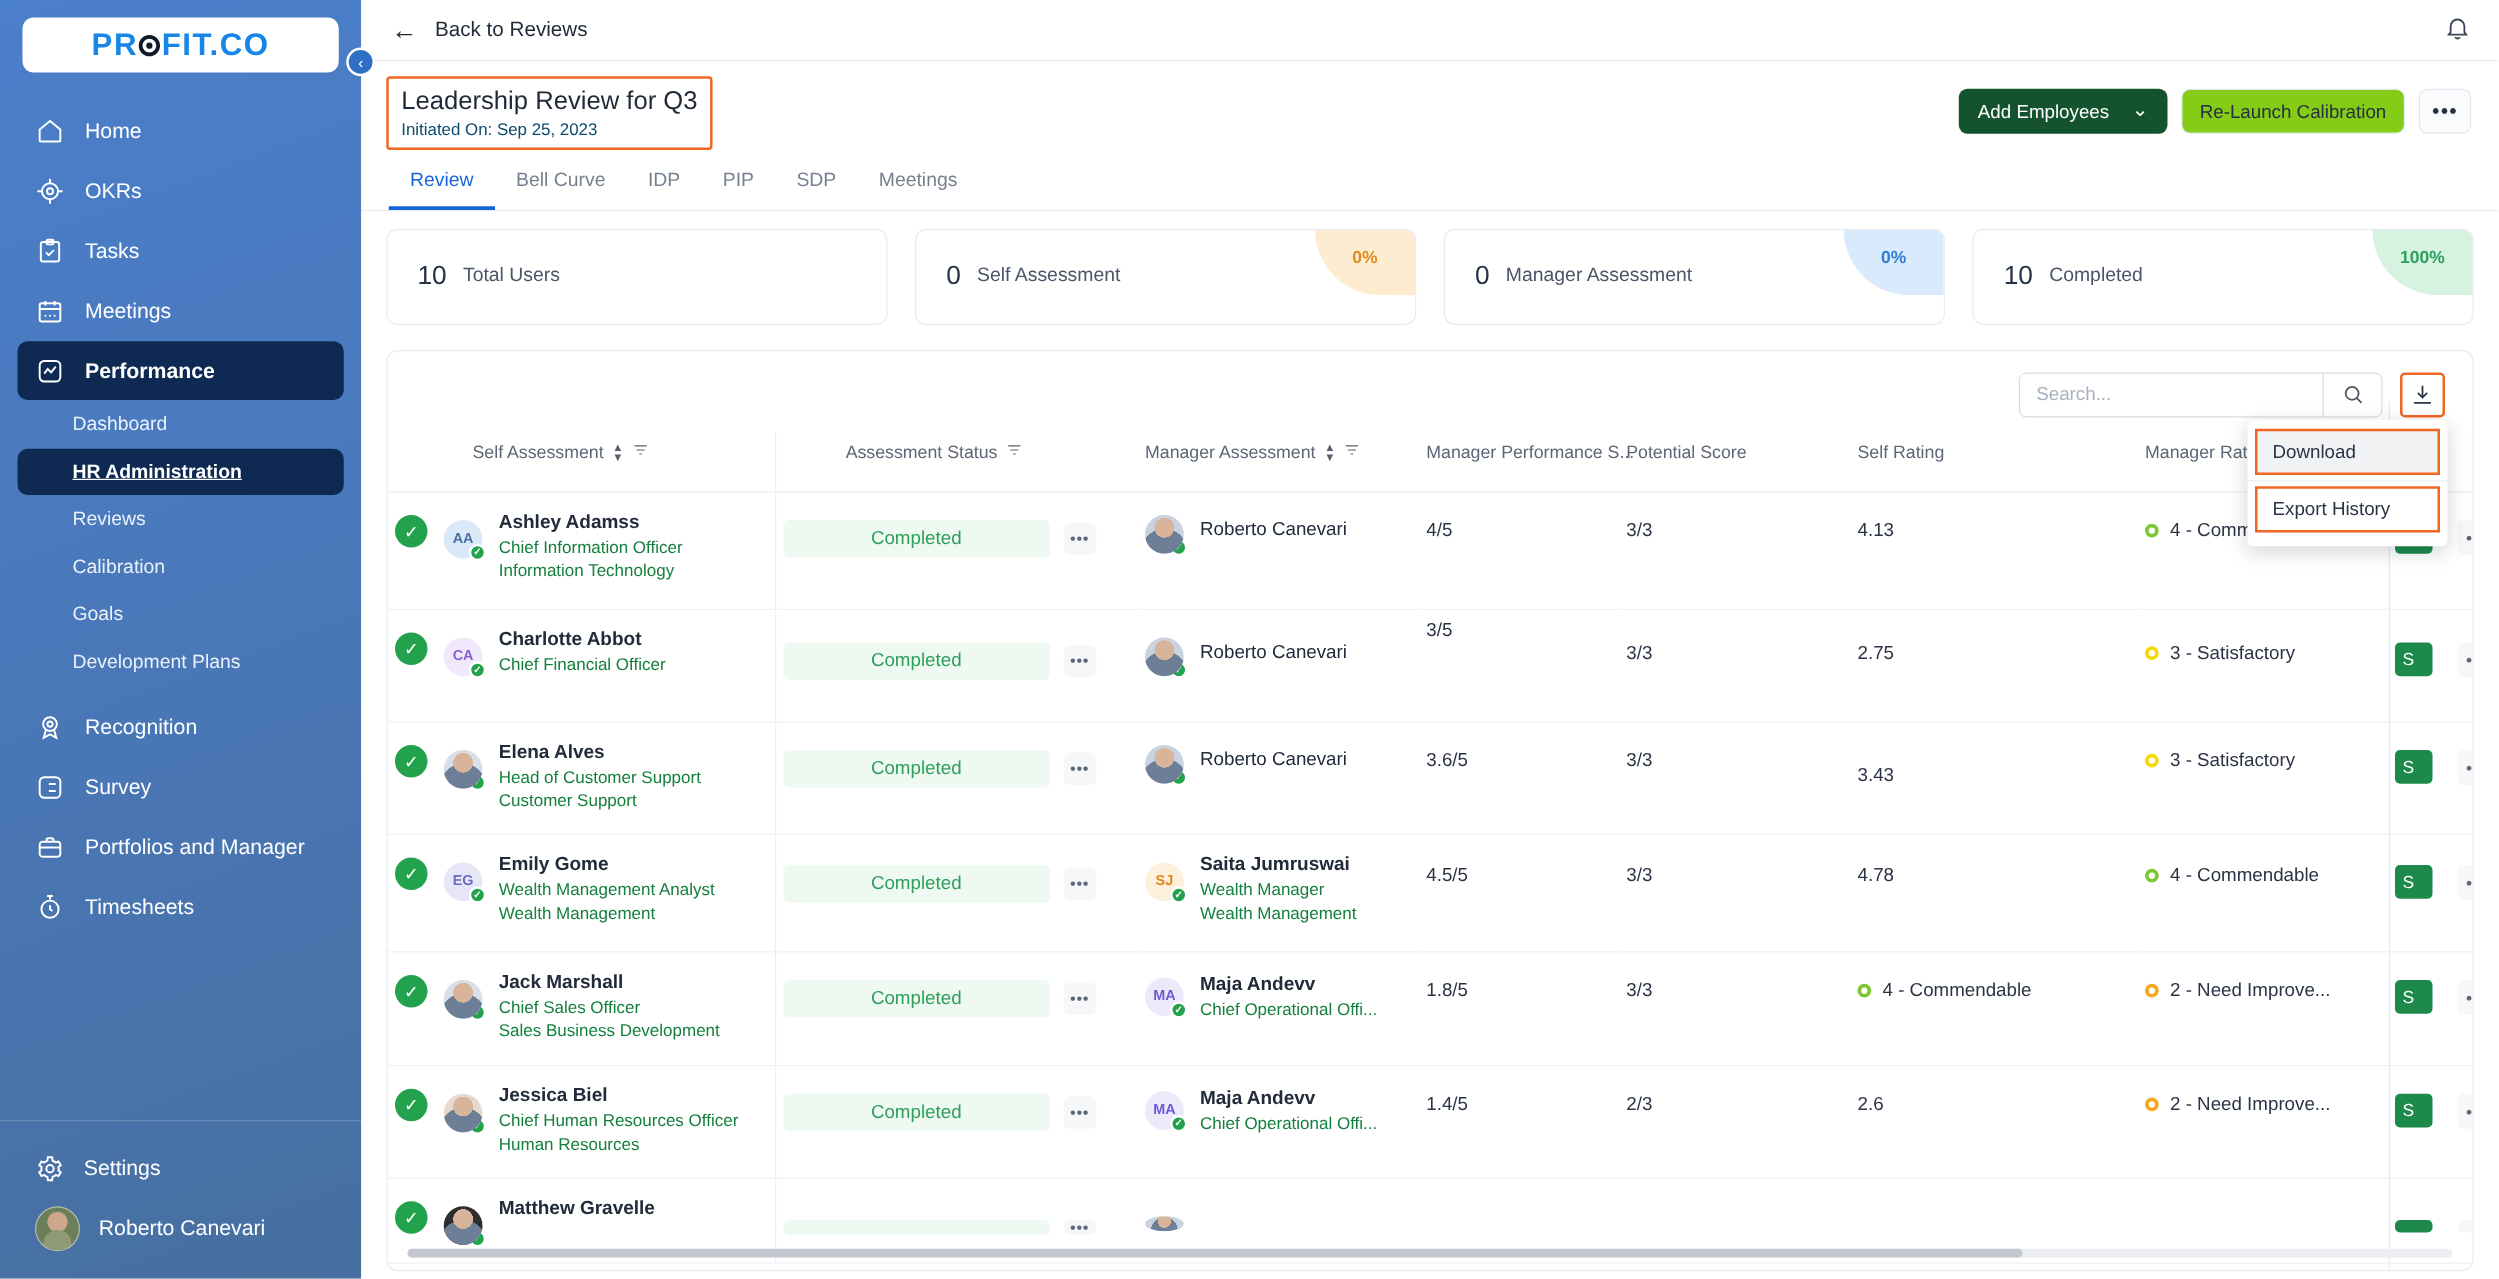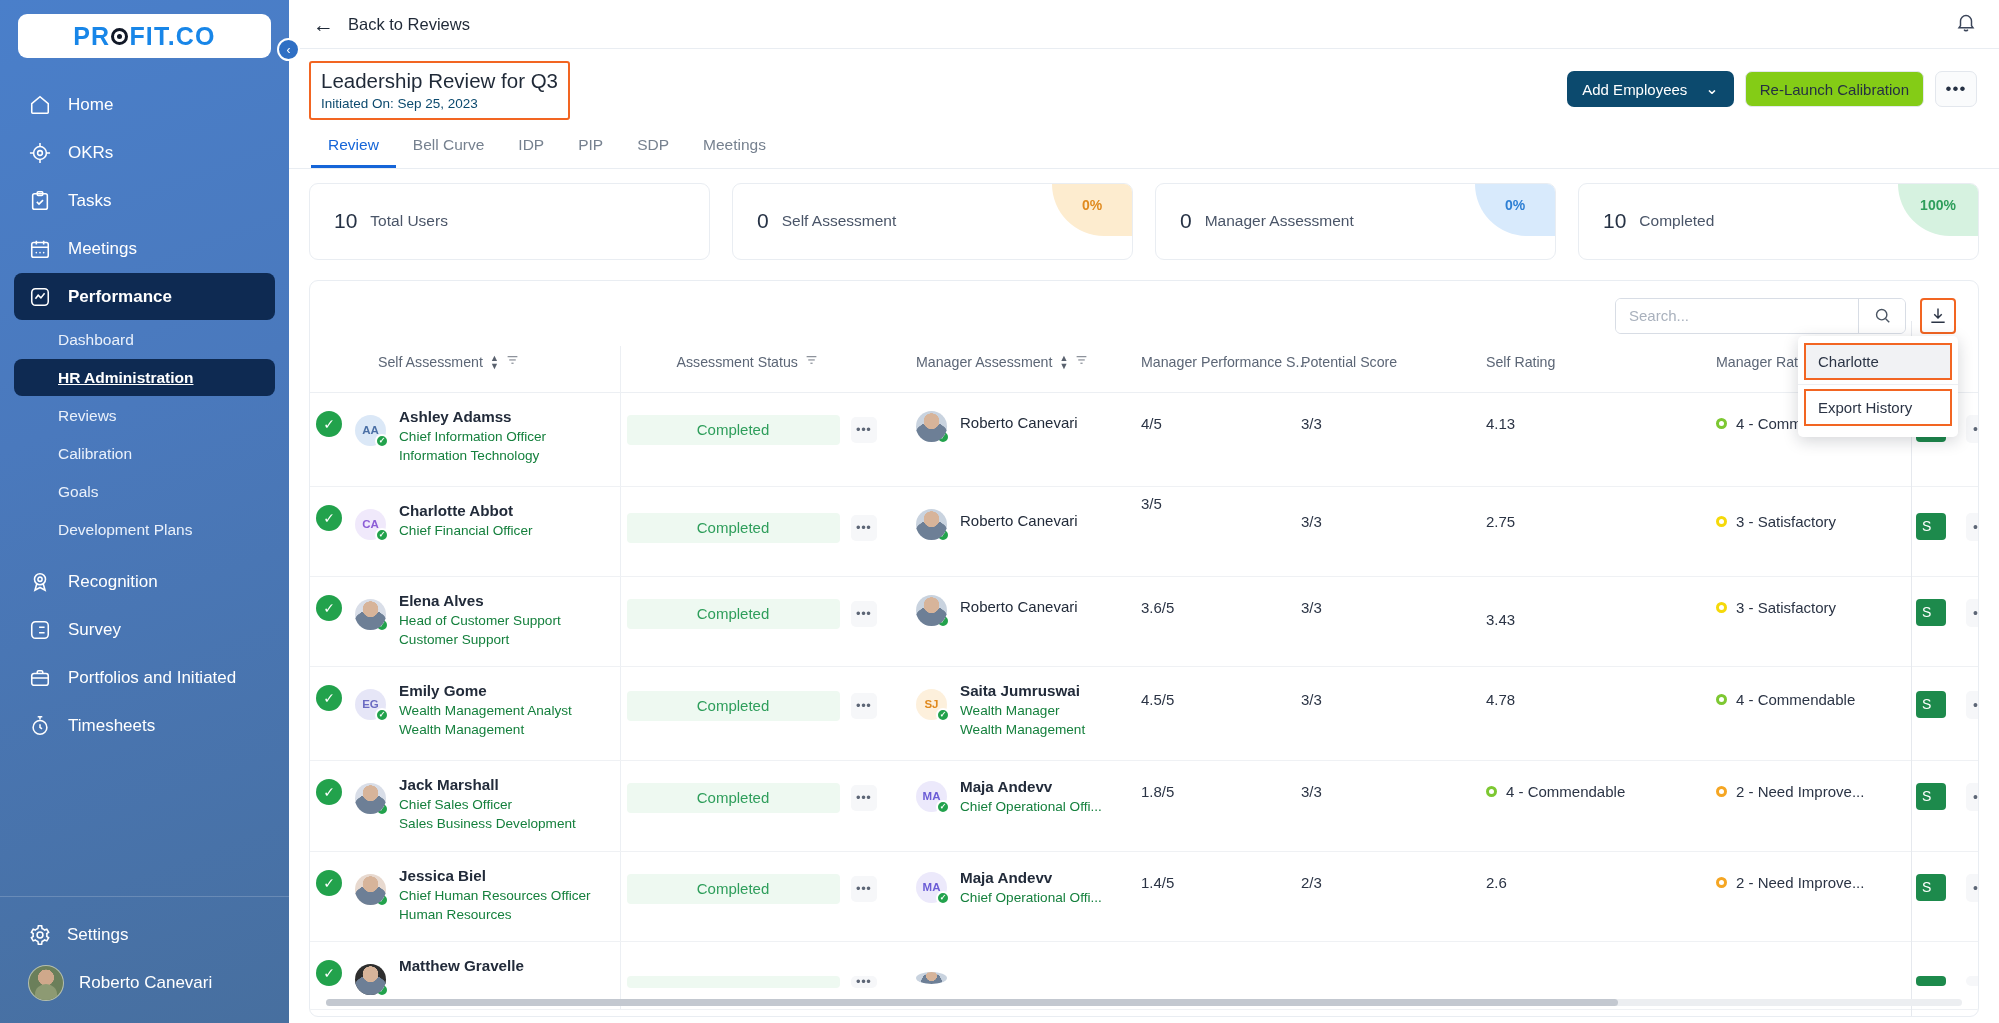--- a/index.html
+++ b/index.html
@@ -96,21 +96,21 @@
 
   .titlebar { display: flex; align-items: flex-start; padding: 12px 22px 0 20px; }
   .title-box {
     border: 2px solid #f26522; border-radius: 3px; padding: 5px 10px 7px 10px;
   }
   .page-title { font-size: 20.5px; color: #1f2937; line-height: 1.25; }
   .page-sub { font-size: 13.5px; color: #0c4a6e; margin-top: 2px; }
 
   .head-actions { margin-left: auto; display: flex; align-items: center; gap: 11px; padding-top: 10px; }
   .btn-primary {
-    background: #0c4a6e; color: #fff; border: none; border-radius: 7px;
+    background: #14532d; color: #fff; border: none; border-radius: 7px;
     height: 36px; padding: 0 15px; font-size: 15px; cursor: pointer;
     display: flex; align-items: center; gap: 18px;
     font-family: "Liberation Sans", sans-serif;
   }
   .btn-outline {
     background: #84cc16; color: #253043; border: 1px solid #e3e7ed; border-radius: 7px;
     height: 36px; padding: 0 14px; font-size: 15px; cursor: pointer;
     font-family: "Liberation Sans", sans-serif;
   }
   .btn-dots {
@@ -362,21 +362,21 @@
       </span>
       <span>Survey</span>
     </div>
     <div class="nav-item">
       <span class="nav-icon">
         <svg viewBox="0 0 24 24">
             <rect x="3" y="7" width="18" height="13" rx="2.5"></rect>
             <path d="M9 7V5.5A1.5 1.5 0 0 1 10.5 4h3A1.5 1.5 0 0 1 15 5.5V7M3 12h18"></path>
           </svg>
       </span>
-      <span>Portfolios and Initiated</span>
+      <span>Portfolios and Manager</span>
     </div>
     <div class="nav-item">
       <span class="nav-icon">
         <svg viewBox="0 0 24 24">
             <circle cx="12" cy="13.5" r="7.5"></circle>
             <path d="M12 10v3.5l2.2 1.6M9.5 2h5M12 2v3"></path>
           </svg>
       </span>
       <span>Timesheets</span>
     </div>
@@ -477,21 +477,21 @@
           </div>
           <div class="dl-btn">
             <svg viewBox="0 0 24 24">
                 <path d="M12 3v11M7.5 10 12 14.5 16.5 10M4 19.5h16"></path>
               </svg>
           </div>
         </div>
       </div>
 
       <div class="dropdown">
-        <div class="dd-item highlight">Charlotte</div>
+        <div class="dd-item highlight">Download</div>
         <div class="dd-sep"></div>
         <div class="dd-item">Export History</div>
       </div>
 
       <div class="tbl-scroll">
         <table class="tbl">
           <colgroup>
             <col style="width:310px">
               <col style="width:290px">
               <col style="width:225px">

